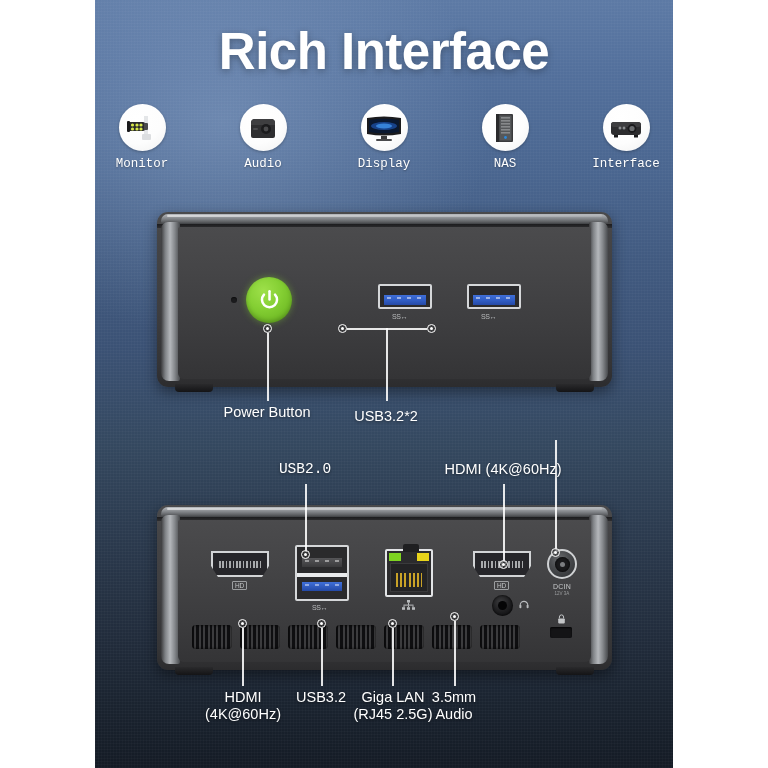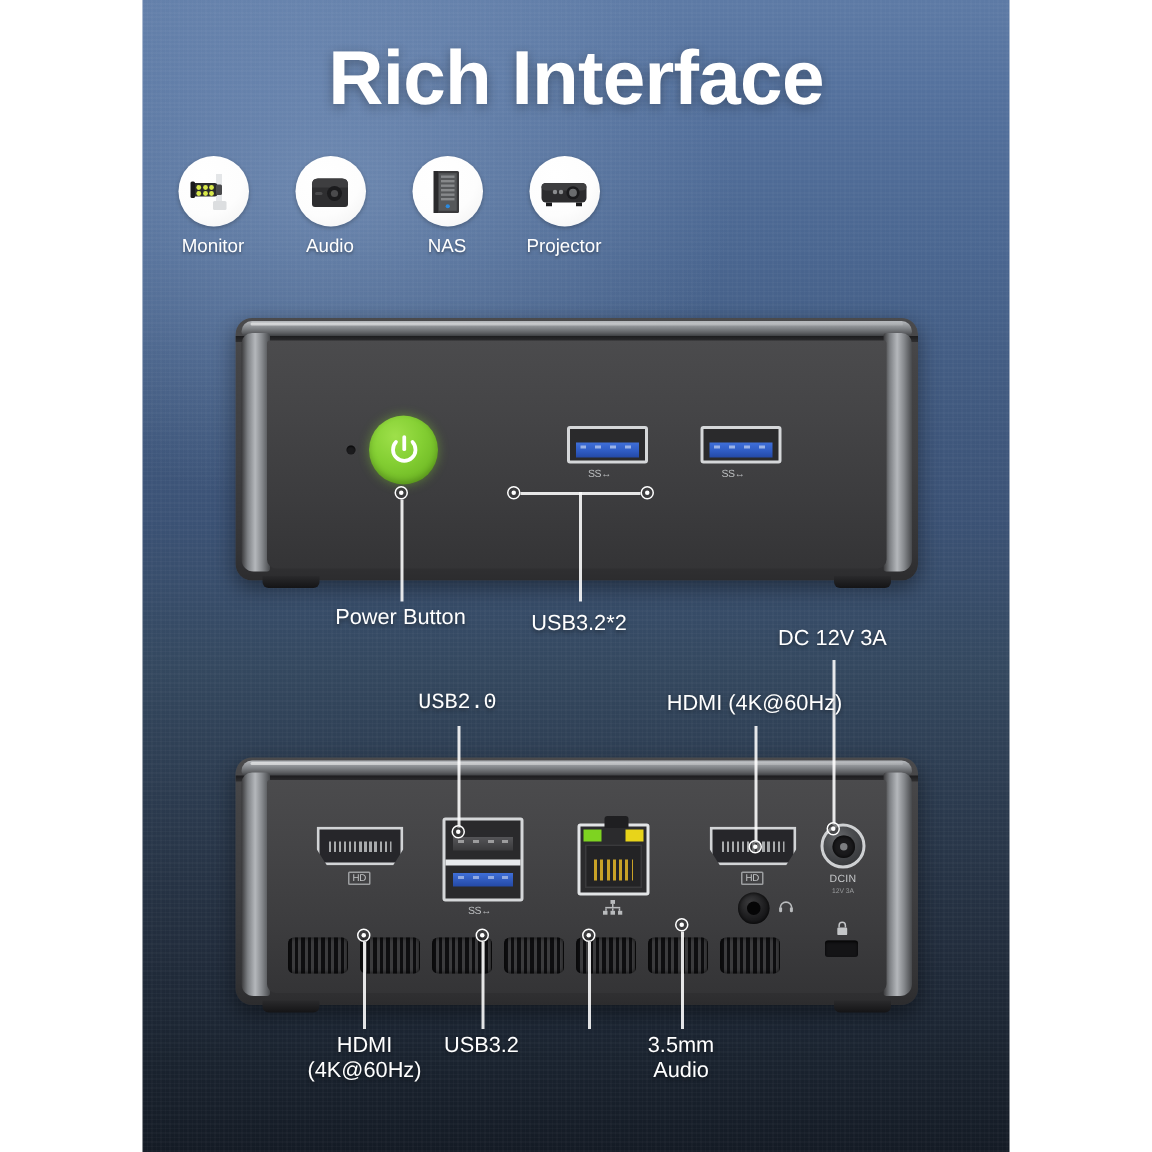--- a/index.html
+++ b/index.html
@@ -65,21 +65,23 @@
     text-shadow: 0 2px 7px rgba(0,0,0,0.30);
     z-index: 6;
   }
 
   
   #icon-row {
     position: absolute;
     left: 8px; top: 104px;
     width: 562px;
     display: flex;
+    justify-content: space-between;
     z-index: 6;
+    font-family: Liberation Mono, monospace;
   }
 
   .icon-cell {
     width: 78px;
     display: flex;
     flex-direction: column;
     align-items: center;
   }
 
   .icon-disc {
@@ -450,20 +452,33 @@
             <path d="M5 12 Q5 8 9 8 L25 8 Q29 8 29 12 L29 25 Q29 27 27 27 L7 27 Q5 27 5 25 Z" fill="#2e2e30"></path>
             <path d="M5 12 Q5 8 9 8 L25 8 Q29 8 29 12 L29 14 L5 14 Z" fill="#3e3e40"></path>
             <circle cx="20" cy="18" r="5" fill="#1b1b1d"></circle>
             <circle cx="20" cy="18" r="2.4" fill="#4a4a4c"></circle>
             <rect x="7" y="17" width="5" height="2" rx="1" fill="#4a4a4c"></rect>
           </svg>
         </div>
         <div class="icon-label">Audio</div>
       </div>
 
+      <div class="icon-cell">
+        <div class="icon-disc">
+          <svg width="38" height="38" viewBox="0 0 38 38">
+            <path d="M2 9 Q19 6 36 9 L36 25 Q19 28 2 25 Z" fill="#1b1b1d"></path>
+            <path d="M4 11 Q19 8.5 34 11 L34 23 Q19 25.5 4 23 Z" fill="#0a1830"></path>
+            <ellipse cx="19" cy="17" rx="13" ry="4" fill="#1a4a9a" opacity="0.85"></ellipse>
+            <ellipse cx="19" cy="17" rx="8" ry="2.4" fill="#3a8ae0" opacity="0.9"></ellipse>
+            <rect x="16" y="27" width="6" height="3" fill="#3a3a3c"></rect>
+            <rect x="11" y="30" width="16" height="2" rx="1" fill="#4a4a4c"></rect>
+          </svg>
+        </div>
+        <div class="icon-label">Display</div>
+      </div>
 
       <div class="icon-cell">
         <div class="icon-disc">
           <svg width="34" height="34" viewBox="0 0 34 34">
             <rect x="10" y="3" width="15" height="28" rx="1" fill="#3a3a3c"></rect>
             <rect x="11.5" y="4.5" width="12" height="25" fill="#56585a"></rect>
             <g fill="#87898b">
               <rect x="13" y="6" width="9" height="1.6"></rect>
               <rect x="13" y="9" width="9" height="1.6"></rect>
               <rect x="13" y="12" width="9" height="1.6"></rect>
@@ -485,21 +500,21 @@
             <rect x="3" y="12" width="30" height="13" rx="3" fill="#2c2c2e"></rect>
             <rect x="3" y="12" width="30" height="5" rx="3" fill="#3e3e40"></rect>
             <circle cx="24" cy="18.5" r="4.4" fill="#1a1a1c"></circle>
             <circle cx="24" cy="18.5" r="2.6" fill="#6a6c6e"></circle>
             <circle cx="12" cy="18" r="1.5" fill="#8a8c8e"></circle>
             <circle cx="16" cy="18" r="1.5" fill="#8a8c8e"></circle>
             <rect x="6" y="25" width="4" height="2.5" fill="#1a1a1c"></rect>
             <rect x="26" y="25" width="4" height="2.5" fill="#1a1a1c"></rect>
           </svg>
         </div>
-        <div class="icon-label">Projector</div>
+        <div class="icon-label">Interface</div>
       </div>
 
     </div>
 
     <div class="device" style="left:62px; top:212px; width:455px; height:175px;">
       <div class="chassis">
         <div class="bezel-top"></div>
         <div class="bezel-shadow"></div>
         <div class="side-col left"></div>
         <div class="side-col right"></div>
@@ -532,21 +547,20 @@
     <div class="target" style="left:168px; top:324px;"></div>
     <div class="lead v" style="left:172px; top:333px; height:68px;"></div>
     <div class="callout" style="left:92px; top:404px; width:160px;">Power Button</div>
 
     <div class="target" style="left:243px; top:324px;"></div>
     <div class="target" style="left:332px; top:324px;"></div>
     <div class="lead h" style="left:252px; top:328px; width:80px;"></div>
     <div class="lead v" style="left:291px; top:328px; height:73px;"></div>
     <div class="callout" style="left:211px; top:408px; width:160px;">USB3.2*2</div>
 
-    <div class="callout" style="left:380px; top:418px; width:160px;">DC 12V 3A</div>
     <div class="lead v" style="left:460px; top:440px; height:110px;"></div>
     <div class="target" style="left:456px; top:548px;"></div>
 
     <div class="callout" style="left:130px; top:461px; width:160px;font-family:Liberation Mono, monospace;">USB2.0</div>
     <div class="lead v" style="left:210px; top:484px; height:68px;"></div>
     <div class="target" style="left:206px; top:550px;"></div>
 
     <div class="callout" style="left:318px; top:461px; width:180px;">HDMI (4K@60Hz)</div>
     <div class="lead v" style="left:408px; top:484px; height:78px;"></div>
     <div class="target" style="left:404px; top:560px;"></div>
@@ -640,20 +654,22 @@
     <div class="lead v" style="left:147px; top:628px; height:58px;"></div>
     <div class="callout" style="left:82px; top:689px; width:132px;">HDMI
 (4K@60Hz)</div>
 
     <div class="target" style="left:222px; top:619px;"></div>
     <div class="lead v" style="left:226px; top:628px; height:58px;"></div>
     <div class="callout" style="left:176px; top:689px; width:100px;">USB3.2</div>
 
     <div class="target" style="left:293px; top:619px;"></div>
     <div class="lead v" style="left:297px; top:628px; height:58px;"></div>
+    <div class="callout" style="left:232px; top:689px; width:132px;">Giga LAN
+(RJ45 2.5G)</div>
 
     <div class="target" style="left:355px; top:612px;"></div>
     <div class="lead v" style="left:359px; top:621px; height:65px;"></div>
     <div class="callout" style="left:309px; top:689px; width:100px;">3.5mm
 Audio</div>
 
   </div>
 </div>
 
 </body></html>

